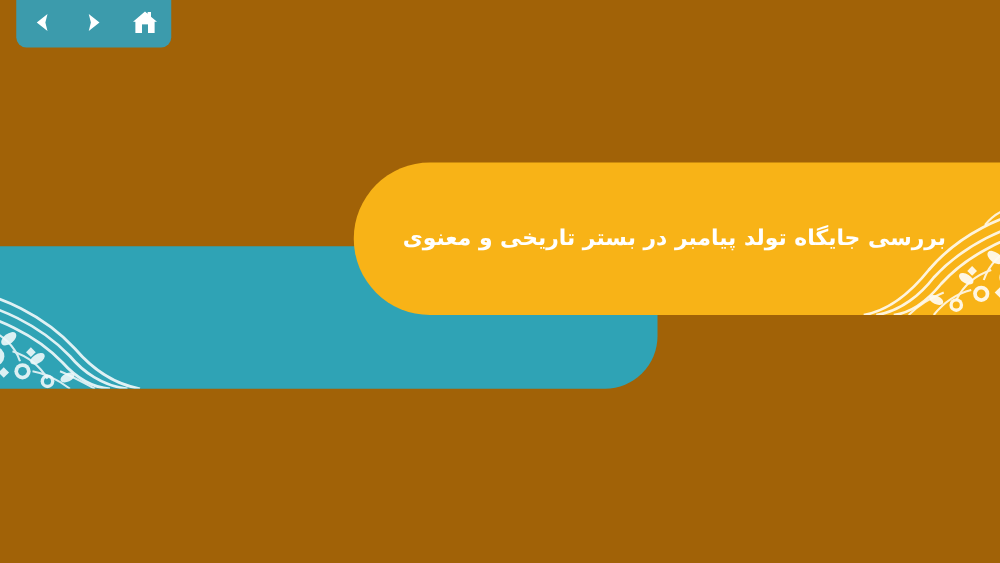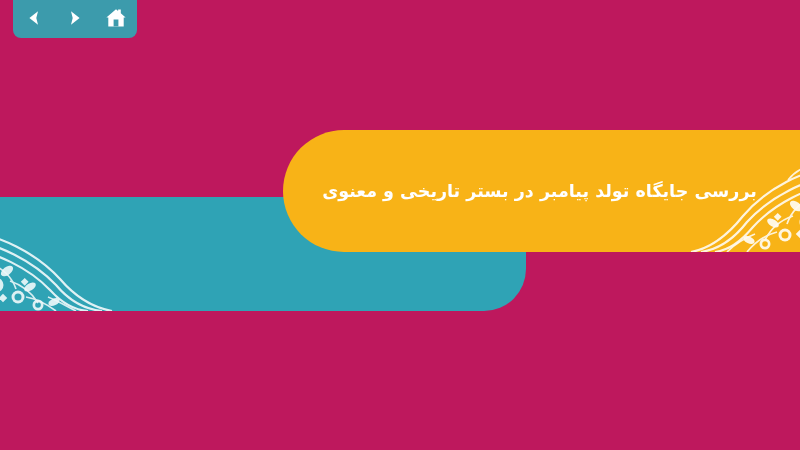--- a/index.html
+++ b/index.html
@@ -10,21 +10,21 @@
     width: 800px;
     height: 450px;
     background: #474747;
     font-family: "DejaVu Sans", sans-serif;
     overflow: hidden;
   }
   #slide {
     position: relative;
     width: 800px;
     height: 450px;
-    background: #be185d;
+    background: #a16207;
     overflow: hidden;
   }
 
   
   #nav-bar {
     position: absolute;
     left: 13px;
     top: -10px;
     width: 124px;
     height: 48px;

